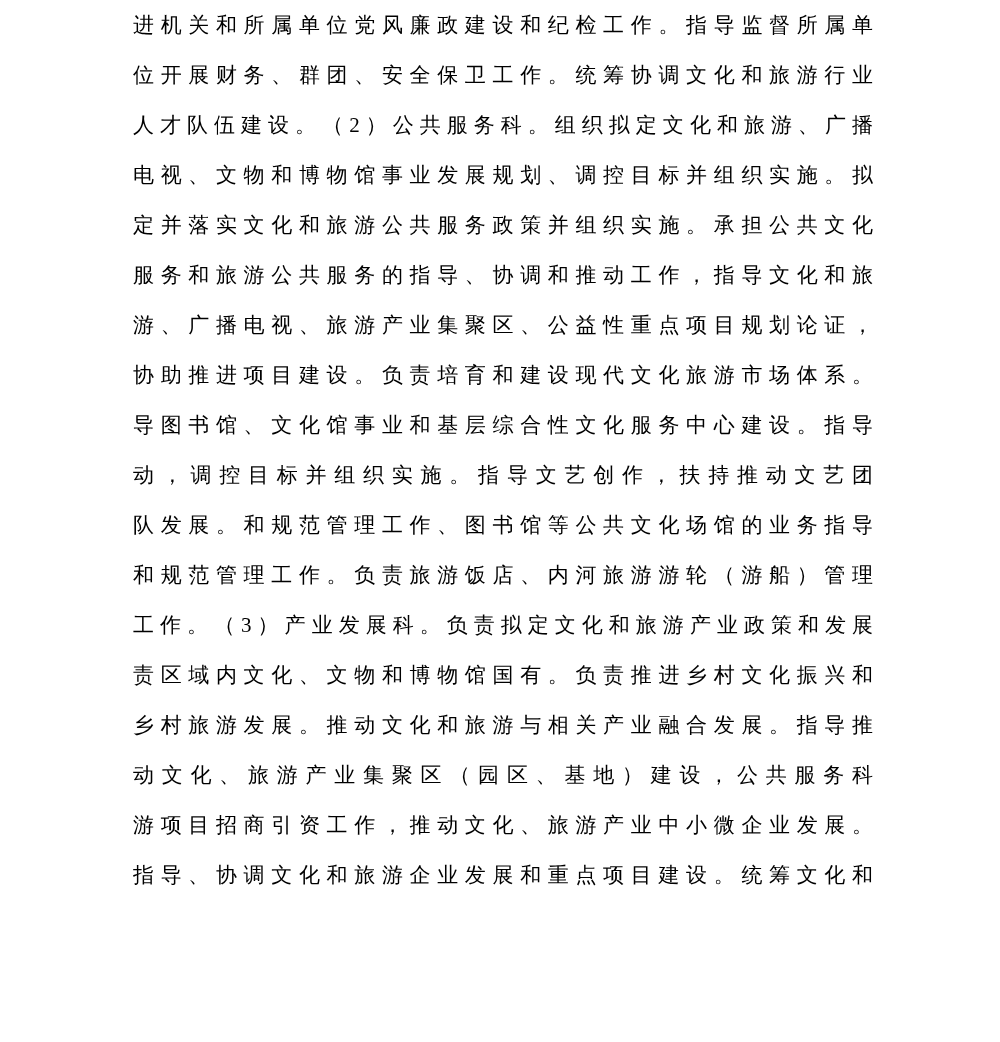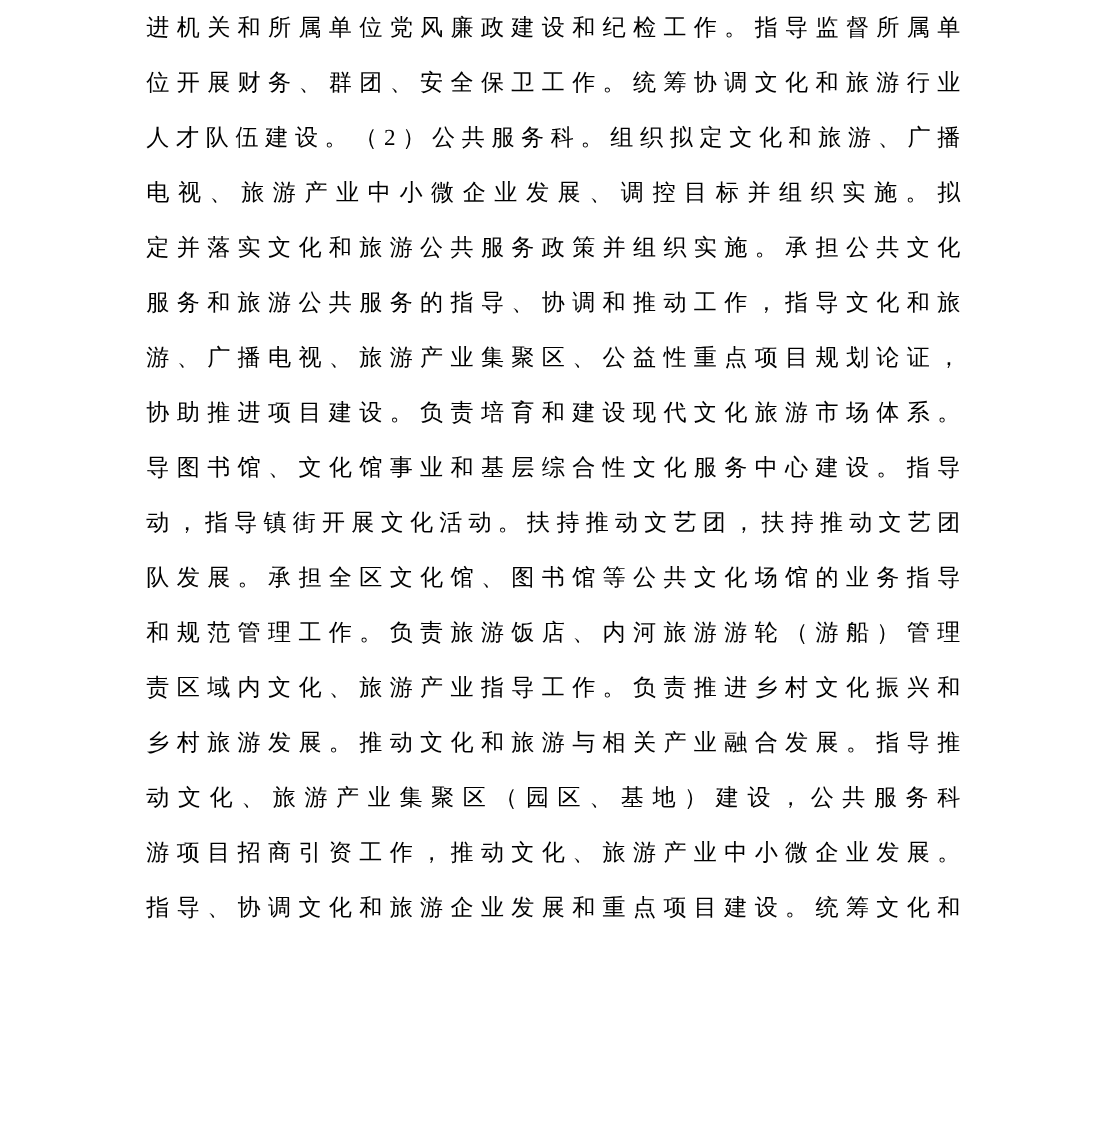--- a/index.html
+++ b/index.html
@@ -39,28 +39,29 @@
 </style>
 </head>
 <body>
 
 <div class="page">
   <div class="textblock">
 
   <div class="line">进机关和所属单位党风廉政建设和纪检工作。指导监督所属单</div>
       <div class="line">位开展财务、群团、安全保卫工作。统筹协调文化和旅游行业</div>
       <div class="line">人才队伍建设。（2）公共服务科。组织拟定文化和旅游、广播</div>
-      <div class="line">电视、旅游产业中小微企业发展、调控目标并组织实施。拟</div>
+      <div class="line">电视、文物和博物馆事业发展规划、调控目标并组织实施。拟</div>
       <div class="line">定并落实文化和旅游公共服务政策并组织实施。承担公共文化</div>
       <div class="line">服务和旅游公共服务的指导、协调和推动工作，指导文化和旅</div>
       <div class="line">游、广播电视、旅游产业集聚区、公益性重点项目规划论证，</div>
       <div class="line">协助推进项目建设。负责培育和建设现代文化旅游市场体系。</div>
       <div class="line">导图书馆、文化馆事业和基层综合性文化服务中心建设。指导</div>
-      <div class="line">动，指导镇街开展文化活动。扶持推动文艺团，扶持推动文艺团</div>
-      <div class="line">队发展。承担全区文化馆、图书馆等公共文化场馆的业务指导</div>
+      <div class="line">动，调控目标并组织实施。指导文艺创作，扶持推动文艺团</div>
+      <div class="line">队发展。和规范管理工作、图书馆等公共文化场馆的业务指导</div>
       <div class="line">和规范管理工作。负责旅游饭店、内河旅游游轮（游船）管理</div>
-      <div class="line">责区域内文化、旅游产业指导工作。负责推进乡村文化振兴和</div>
+      <div class="line">工作。（3）产业发展科。负责拟定文化和旅游产业政策和发展</div>
+      <div class="line">责区域内文化、文物和博物馆国有。负责推进乡村文化振兴和</div>
       <div class="line">乡村旅游发展。推动文化和旅游与相关产业融合发展。指导推</div>
       <div class="line">动文化、旅游产业集聚区（园区、基地）建设，公共服务科</div>
       <div class="line">游项目招商引资工作，推动文化、旅游产业中小微企业发展。</div>
       <div class="line">指导、协调文化和旅游企业发展和重点项目建设。统筹文化和</div>
     </div>
 </div>
 
 </body></html>

